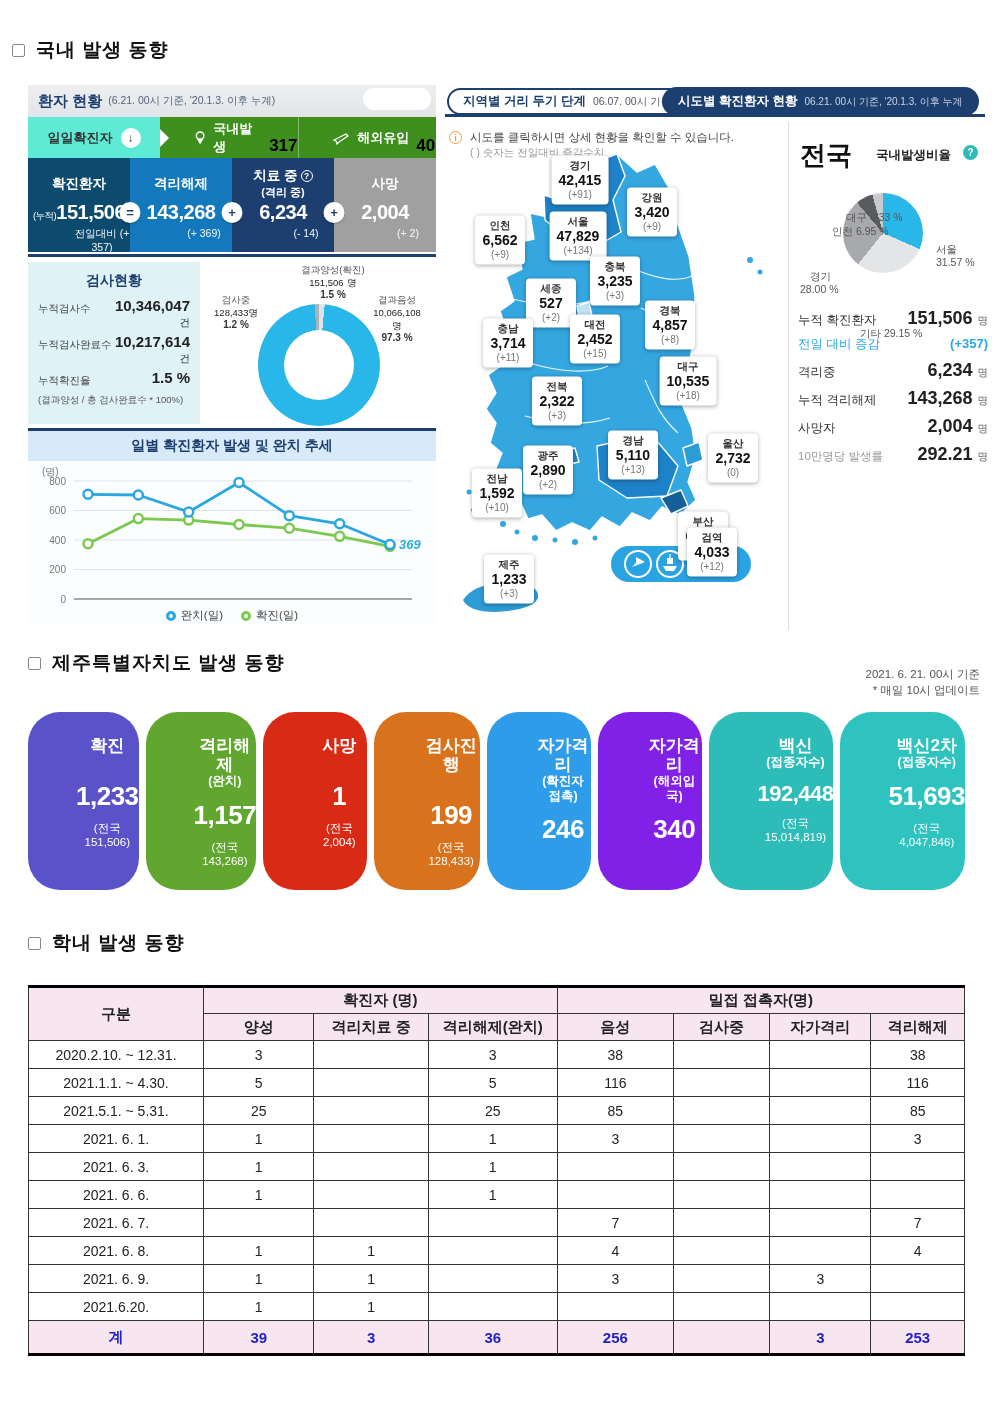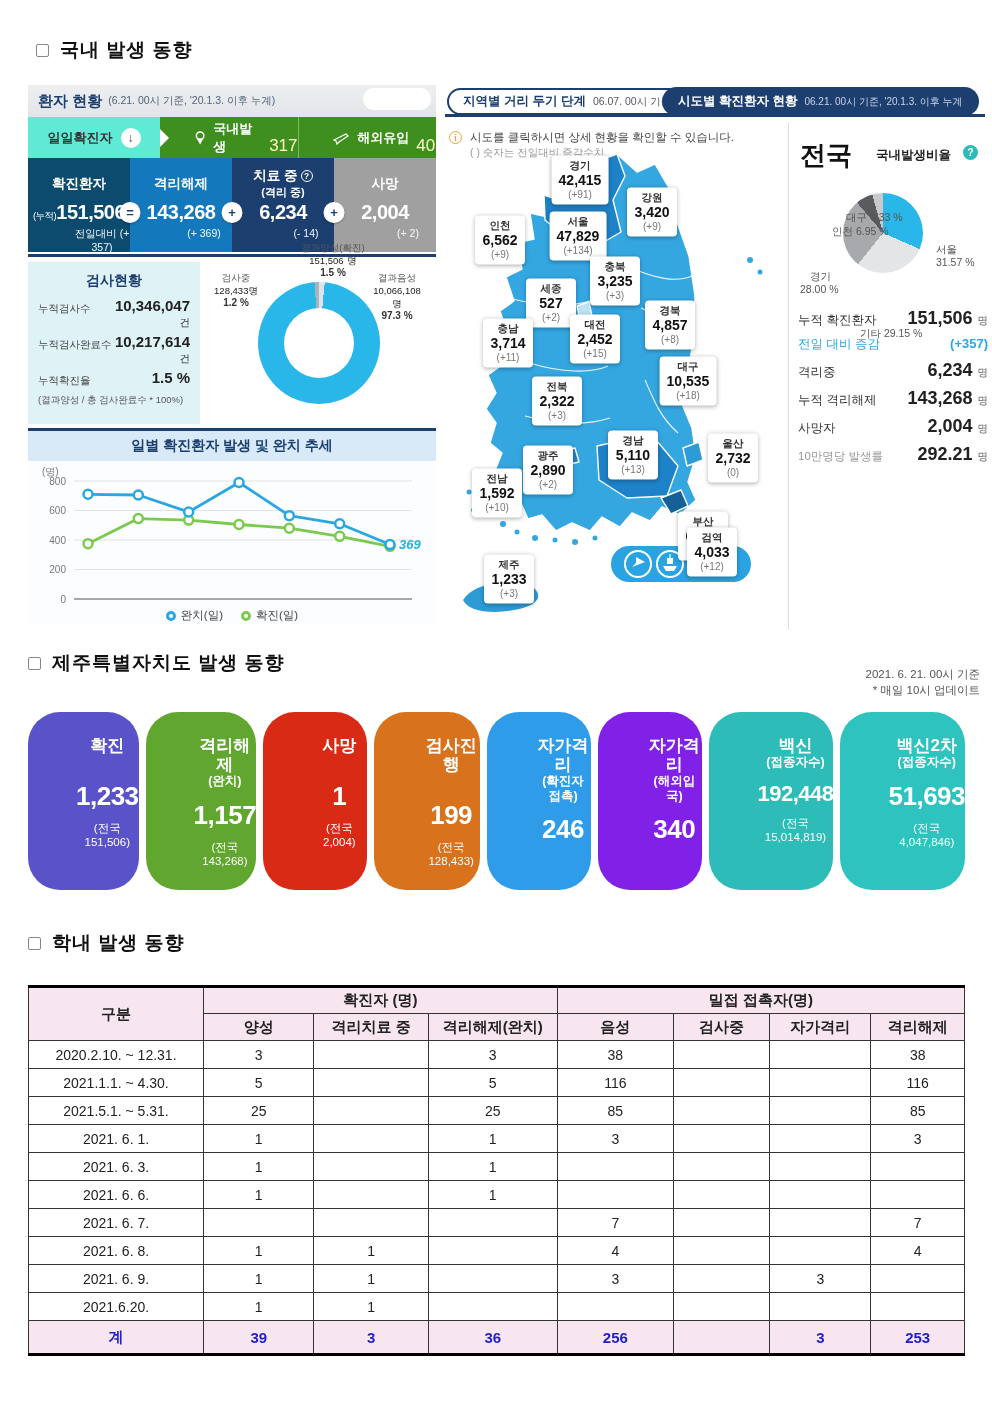--- a/index.html
+++ b/index.html
@@ -22,21 +22,21 @@
   .tab-daily { width:132px; background:#5eead4; display:flex; align-items:center; justify-content:center; gap:8px;
                font-size:13px; font-weight:bold; color:#333; position:relative; }
   .tab-circle { width:20px; height:20px; border-radius:50%; background:#fff; color:#444; font-size:12px; font-weight:bold;
                 display:flex; align-items:center; justify-content:center; }
   .tab-point { position:absolute; right:-9px; top:50%; transform:translateY(-50%); width:0; height:0;
                border-top:9px solid transparent; border-bottom:9px solid transparent; border-left:9px solid #fff; z-index:2; }
   .greenbar { flex:1; background:#3f8f1e; display:flex; }
   .gb-half { flex:1; display:flex; align-items:center; justify-content:center; gap:7px;padding-left:34px; }
   .gb-half + .gb-half { border-left:1px solid rgba(255,255,255,.35); }
   .gb-label { color:#fff; font-size:13px; font-weight:bold; }
-  .gb-value { color:#fef9c3; font-size:17px; font-weight:normal;margin-top:16px; }
+  .gb-value { color:#000000; font-size:17px; font-weight:bold;margin-top:16px; }
 
   .statboxes { left:28px; top:158px; width:408px; height:94px; display:flex; }
   .sbox { width:25%; color:#fff; text-align:center; padding-top:9px; }
   .sbox .lbl { font-size:13.5px; font-weight:bold; height:34px; line-height:16px; display:flex; flex-direction:column; justify-content:center; align-items:center; }
   .sbox .lbl .l2 { font-size:11px; font-weight:bold; }
   .sbox .val { font-size:20px; font-weight:bold; letter-spacing:-.5px; }
   .sbox .val .pre { font-size:9.5px; font-weight:normal; }
   .sbox .sub { font-size:10.5px; margin-top:3px; opacity:.95;margin-left:46px; }
   .q-mini { display:inline-flex; width:12px; height:12px; border:1.2px solid #fff; border-radius:50%;
             font-size:8.5px; align-items:center; justify-content:center; margin-left:3px; vertical-align:1px; }
@@ -46,21 +46,21 @@
   .navy-div { left:28px; width:408px; height:3px; background:#1c3f70; }
 
   .tests-box { left:28px; top:262px; width:172px; height:162px; background:#dff2f6; padding:10px 10px 0 10px; }
   .tests-box .tt { text-align:center; font-size:14px; font-weight:bold; color:#1c3f70; margin-bottom:8px; }
   .trow { display:flex; justify-content:space-between; margin-bottom:4px; }
   .trow .tl { font-size:10.5px; color:#444; padding-top:4px; }
   .trow .tv { text-align:right; font-size:15px; font-weight:bold; color:#222; line-height:15px; }
   .trow .tu { font-size:10.5px; font-weight:normal; color:#333; }
   .tfoot { font-size:9.5px; color:#555; margin-top:6px; }
 
-  .donut-wrap { left:200px; top:242px; width:236px; height:156px; }
+  .donut-wrap { left:200px; top:264px; width:236px; height:156px; }
   .donut { position:absolute; left:58px; top:40px; width:122px; height:122px; border-radius:50%; }
   .donut::after { content:""; position:absolute; left:26px; top:26px; width:70px; height:70px; border-radius:50%; background:#fff; }
   .dlab { position:absolute; text-align:center; line-height:12px; }
   .dlab .a { font-size:9.5px; color:#555; }
   .dlab .b { font-size:13px; font-weight:bold; color:#222; } .dlab .b span { font-size:9.5px; font-weight:normal; }
   .dlab .c { font-size:10px; font-weight:bold; color:#333; }
 
   .chart-head { left:28px; top:431px; width:408px; height:30px; background:#d8eaf7; color:#1c3f70;
                 font-size:14px; font-weight:bold; display:flex; align-items:center; justify-content:center; }
   .chart-body { left:28px; top:461px; width:408px; height:164px; background:#fbfdfe; }
@@ -121,21 +121,21 @@
                  border-top:3px solid #000; border-bottom:3px solid #000; }
   table.school th, table.school td { border:1px solid #333; text-align:center; font-size:14px; color:#222;
                  height:28px; overflow:hidden; white-space:nowrap; }
   table.school th { background:#f7e6f0; font-size:15px; font-weight:bold; height:27px; }
   td.thick-r, th.thick-r { border-right:2.5px solid #000; }
   tr.total td { background:#f7e6f0; color:#1f1fc8; font-weight:bold; font-size:15px; height:34px; }
 </style>
 </head>
 <body>
 
-<div class="abs sec-title" style="left:36px; top:37px;">
+<div class="abs sec-title" style="left:12px; top:37px;">
   <span class="sq"></span>
   <span>국내 발생 동향</span>
 </div>
 
 <div class="abs lp-header">
   <span class="t">환자 현황</span>
   <span class="n">(6.21. 00시 기준, '20.1.3. 이후 누계)</span>
 </div>
 <div class="abs redaction"></div>
 

